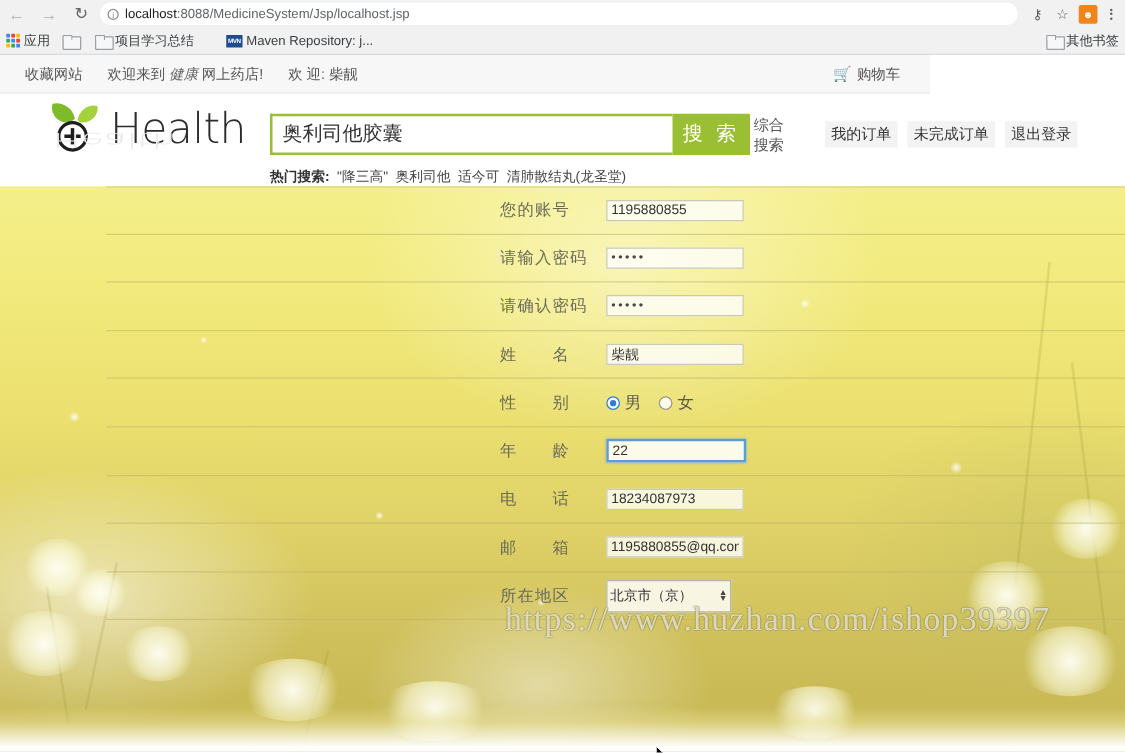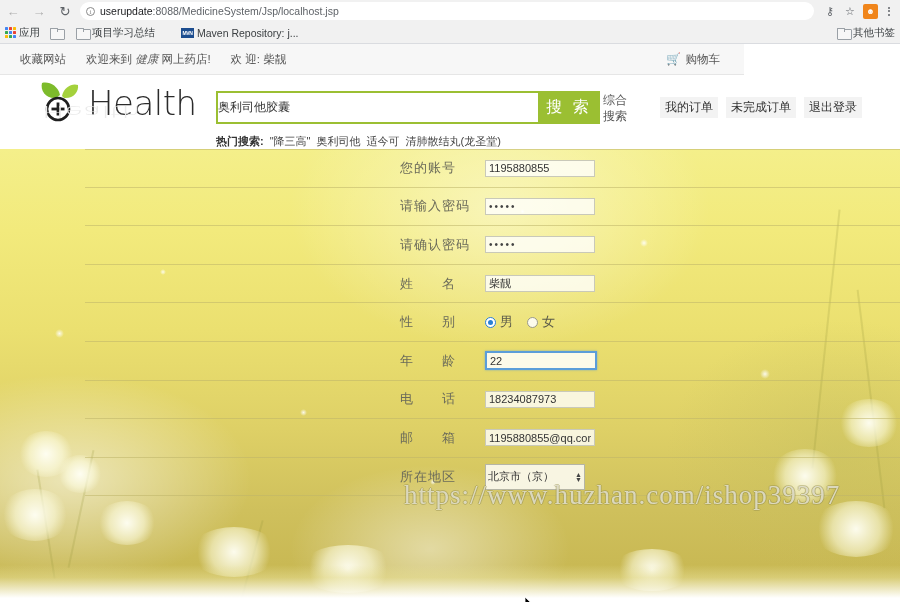--- a/index.html
+++ b/index.html
@@ -147,22 +147,22 @@
     font-size: 30px; color: #eaeaea; font-weight: 300;
     font-family: "DejaVu Sans", sans-serif;
     transform: scaleY(-0.55); transform-origin: top center;
   }
 
   #search-wrap { position: absolute; left: 216px; top: 16px; }
   #search-row { display: flex; align-items: stretch; }
   #search-input {
     width: 322px; height: 33px;
     border: 2px solid #9bbf32; border-right: none;
-    background: #fff; padding: 0 0;
-    font-size: 12px; color: #333; outline: none;
+    background: #fff; padding: 0 8px;
+    font-size: 16px; color: #333; outline: none;
     font-family: "Liberation Sans", sans-serif;
   }
   #search-btn {
     width: 62px; height: 33px; border: none;
     background: #9bbf32; color: #fff;
     font-size: 16px; letter-spacing: 3px;
     cursor: pointer; font-family: "Liberation Sans", sans-serif;
   }
   #combo-search {
     margin-left: 3px; width: 30px;
@@ -305,21 +305,21 @@
 
 <div id="browser-chrome">
 
   <div id="toolbar">
     <div class="nav-btn">←</div>
     <div class="nav-btn">→</div>
     <div class="nav-btn active">↻</div>
 
     <div class="omnibox">
       <span class="info-circle">i</span>
-      <span class="url-host">userupdate</span>
+      <span class="url-host">localhost</span>
         <span class="url-path">:8088/MedicineSystem/Jsp/localhost.jsp</span>
     </div>
 
     <div class="tb-icon">⚷</div>
     <div class="tb-icon">☆</div>
     <div class="profile-chip">☻</div>
     <div class="menu-dots">
         <i></i>
         <i></i>
         <i></i>

